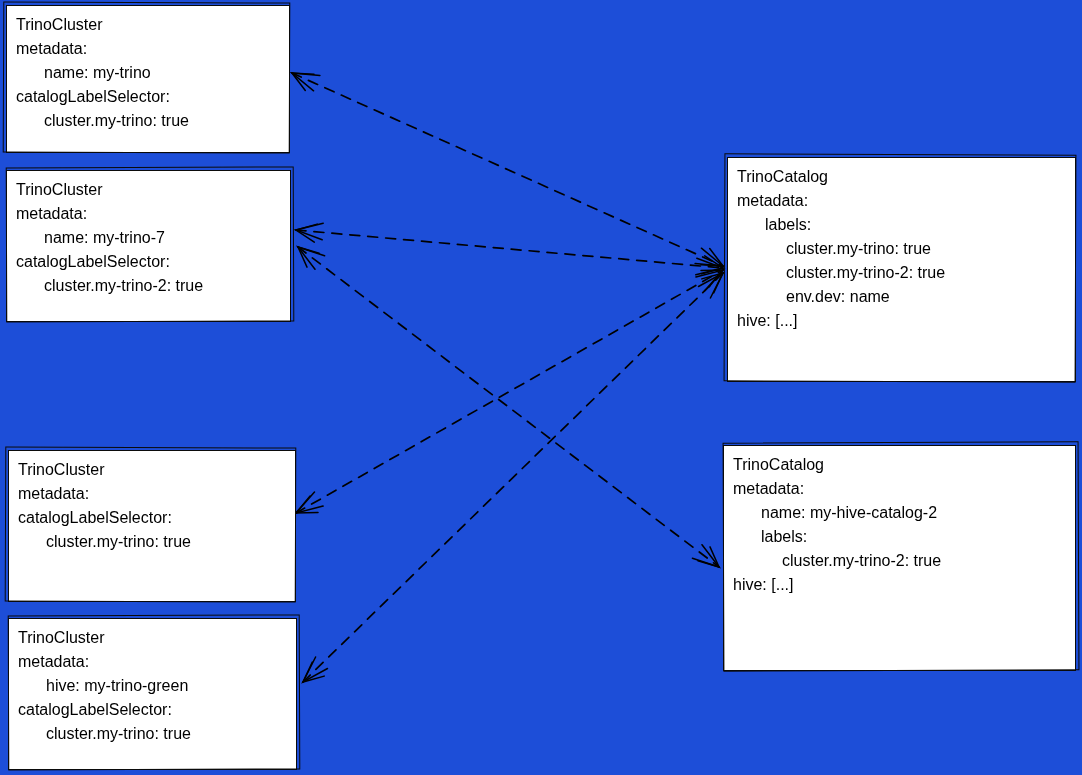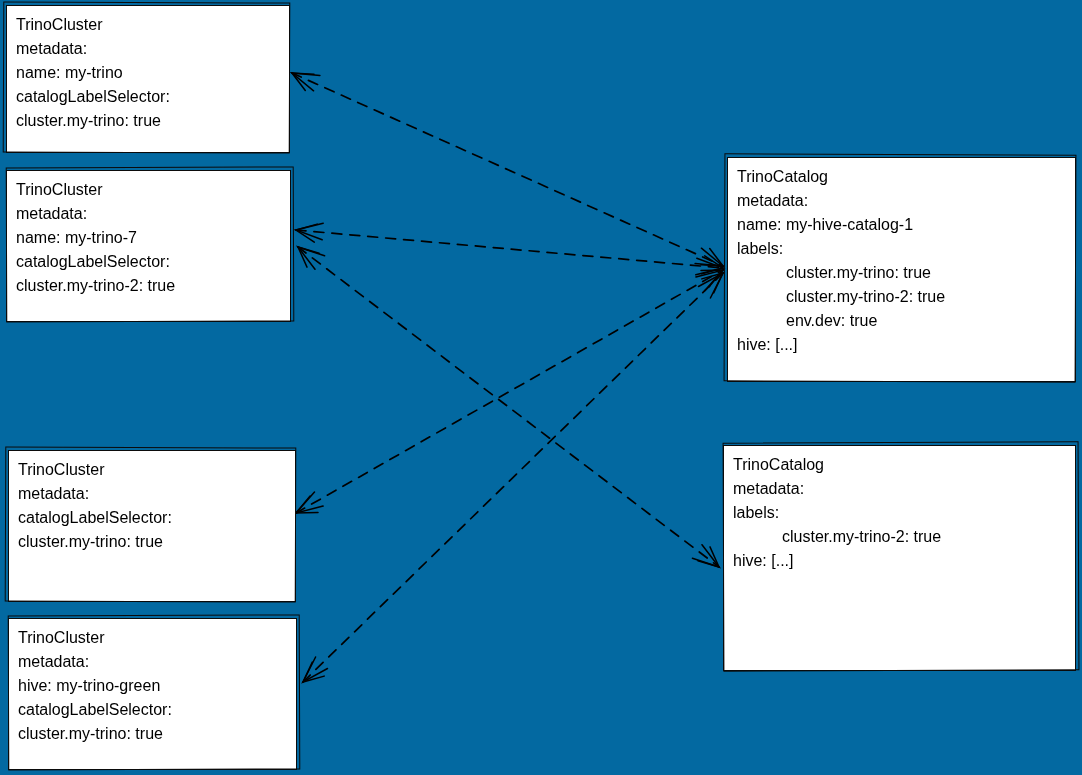--- a/index.html
+++ b/index.html
@@ -1,19 +1,19 @@
 <!DOCTYPE html>
 <html><head>
 <meta charset="utf-8">
 <style>
   html,body{margin:0;padding:0;background:#ffffff;}
   #stage{
     position:relative;
     width:1082px;height:775px;
-    background:#0369a1;
+    background:#1d4ed8;
     overflow:hidden;
     font-family:"Liberation Sans", sans-serif;
   }
   #edges{
     position:absolute;left:0;top:0;width:1082px;height:775px;
     pointer-events:none;
   }
   .node{
     position:absolute;
     box-sizing:border-box;
@@ -30,21 +30,21 @@
     content:"";
     position:absolute;
     left:-4px;top:-4px;right:-1px;bottom:-1px;
     border:1.1px solid #0b0b0b;
     transform:rotate(0.22deg);
     pointer-events:none;
   }
   .node:nth-of-type(even)::after{ transform:rotate(-0.22deg); left:-1px;top:-4px;right:-4px;bottom:-1px;}
   .nl{height:24px;}
   .i0{margin-left:0;}
-  .i1{}
+  .i1{margin-left:28px;}
   .i2{margin-left:49px;}
 </style>
 </head>
 <body>
 
 <div id="stage">
   <svg id="edges" viewBox="0 0 1082 775" xmlns="http://www.w3.org/2000/svg">
       <path d="M 292 73 L 723 266" fill="none" stroke="#000000" stroke-width="1.7" stroke-linecap="round" stroke-dasharray="10 8"></path>
       <path d="M 695.1 263.5 L 723 266 L 701.4 248.2" fill="none" stroke="#000000" stroke-width="1.5" stroke-linecap="round"></path>
       <path d="M 701.0 264.7 L 723 266 L 709.7 248.5" fill="none" stroke="#000000" stroke-width="1.5" stroke-linecap="round"></path>
@@ -95,27 +95,27 @@
   <div class="node" style="left: 8px; top: 618px; width: 289px; height: 152px;">
       <div class="nl i0">TrinoCluster</div>
       <div class="nl i0">metadata:</div>
       <div class="nl i1">hive: my-trino-green</div>
       <div class="nl i0">catalogLabelSelector:</div>
       <div class="nl i1">cluster.my-trino: true</div>
     </div>
   <div class="node" style="left: 727px; top: 157px; width: 349px; height: 225px;">
       <div class="nl i0">TrinoCatalog</div>
       <div class="nl i0">metadata:</div>
-      <div class="nl i1">name: my-hive-catalog-1</div>
       <div class="nl i1">labels:</div>
       <div class="nl i2">cluster.my-trino: true</div>
       <div class="nl i2">cluster.my-trino-2: true</div>
-      <div class="nl i2">env.dev: true</div>
+      <div class="nl i2">env.dev: name</div>
       <div class="nl i0">hive: [...]</div>
     </div>
   <div class="node" style="left: 723px; top: 445px; width: 353px; height: 226px;">
       <div class="nl i0">TrinoCatalog</div>
       <div class="nl i0">metadata:</div>
+      <div class="nl i1">name: my-hive-catalog-2</div>
       <div class="nl i1">labels:</div>
       <div class="nl i2">cluster.my-trino-2: true</div>
       <div class="nl i0">hive: [...]</div>
     </div>
 </div>
 
 </body></html>

